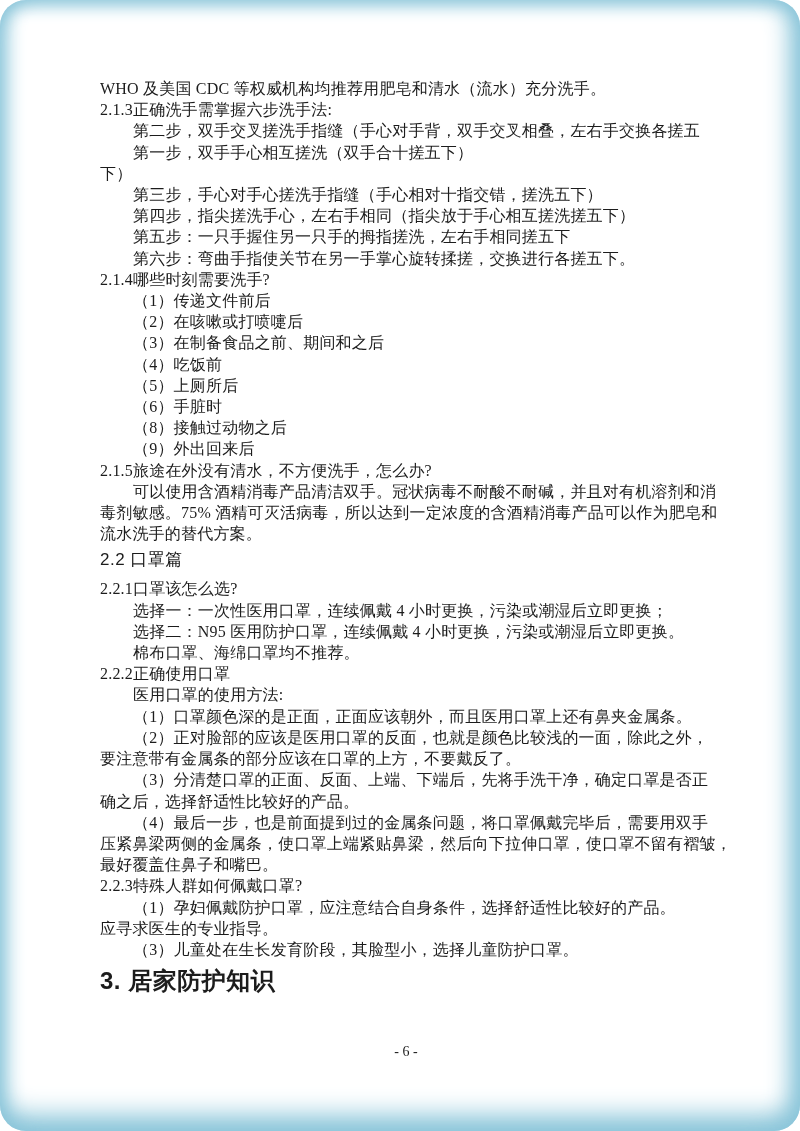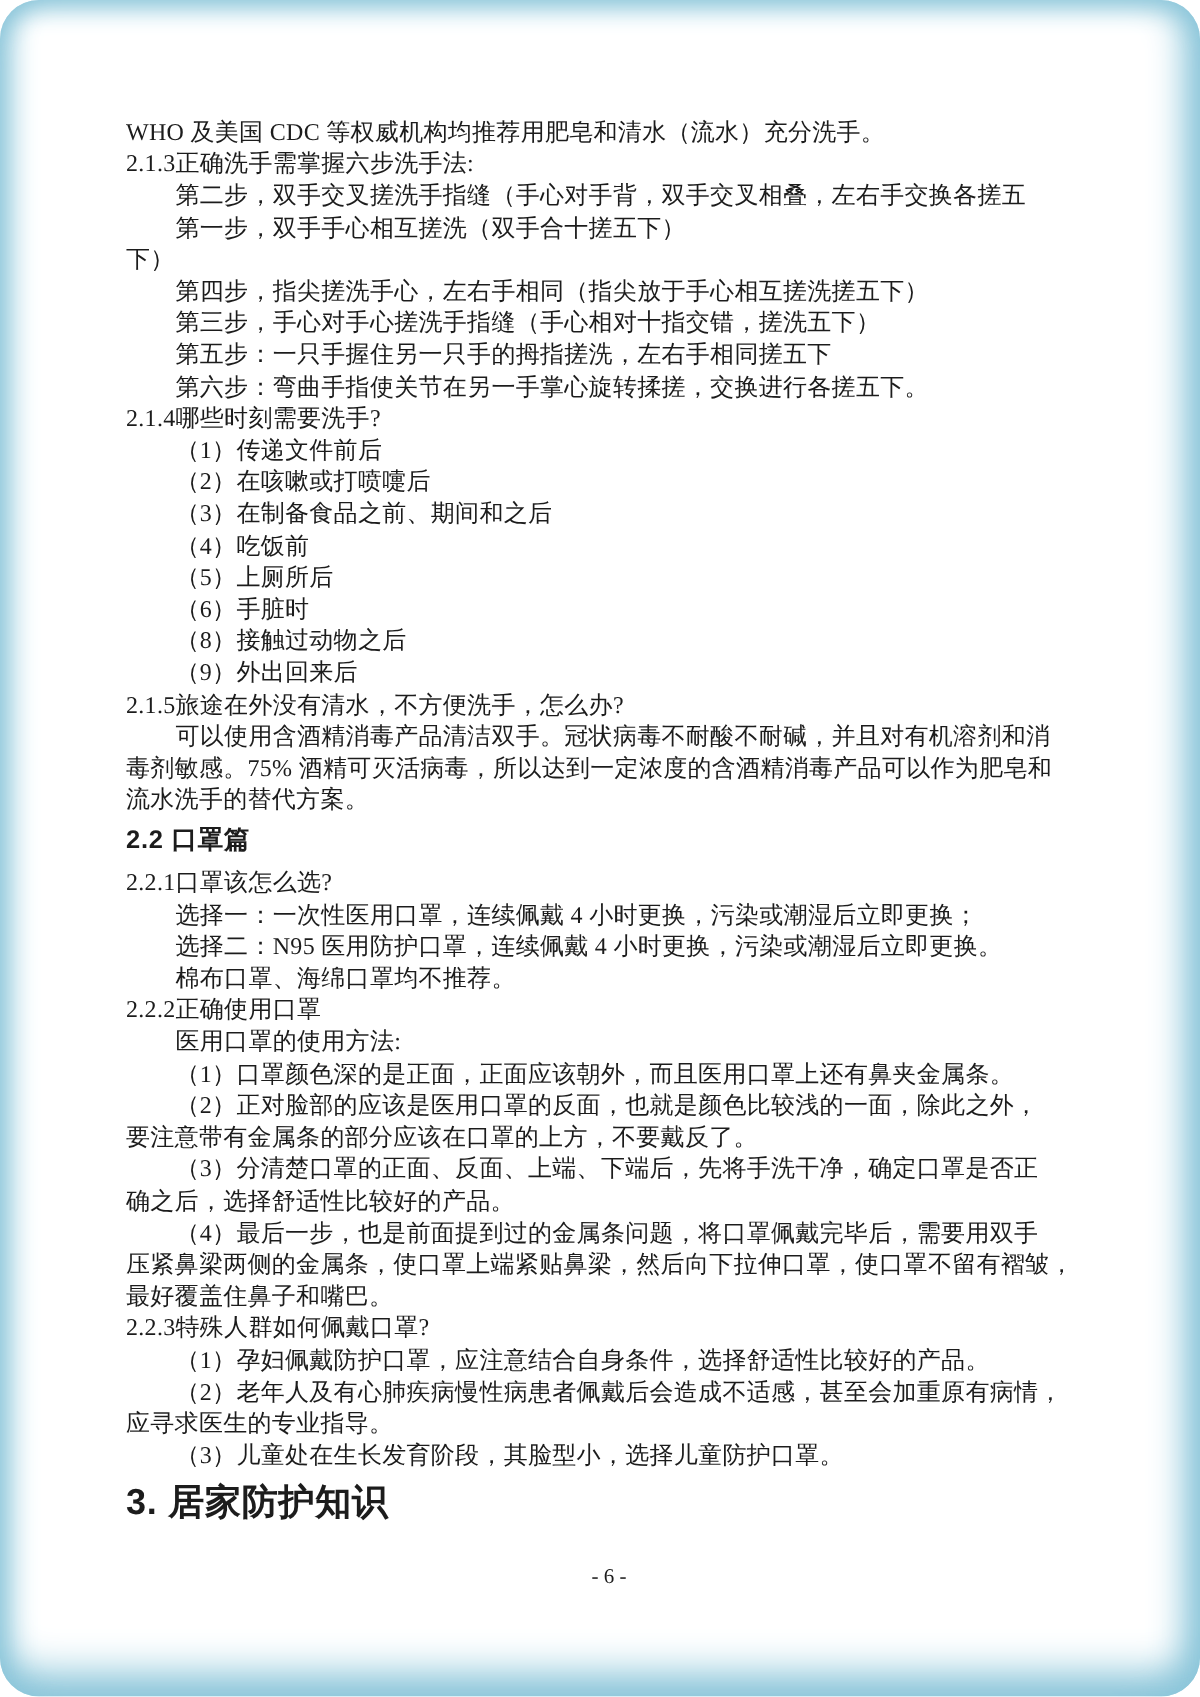--- a/index.html
+++ b/index.html
@@ -25,36 +25,36 @@
     box-shadow:
       inset 0 12px 18px -8px var(--frame-color),
       inset 14px 0 20px -9px var(--frame-color),
       inset -18px 0 24px -8px var(--frame-color),
       inset 0 -22px 26px -6px var(--frame-color);
     pointer-events: none;
     z-index: 3;
   }
   .content {
     position: absolute;
-    left: 84px; top: 78px;
+    left: 100px; top: 78px;
     width: 612px;
     z-index: 2;
     color: var(--text-color);
   }
   .line {
     font-family: "Liberation Serif", "DejaVu Serif", serif;
     font-size: 16px;
     line-height: 21.2px;
     white-space: nowrap;
     letter-spacing: 0.2px;
   }
   .line.indent { padding-left: 33px; }
   .line.heading2 {
     font-family: "Liberation Sans", "DejaVu Sans", sans-serif;
-    font-weight: bold;
+    font-weight: normal;
     font-size: 17px;
     line-height: 24px;
     margin: 4px 0 6px 0;
     letter-spacing: 0.5px;
   }
   .line.heading1 {
     font-family: "Liberation Sans", "DejaVu Sans", sans-serif;
     font-weight: bold;
     font-size: 24px;
     line-height: 28px;
@@ -75,22 +75,22 @@
 </head>
 <body>
 
 <div class="page">
   <div class="content">
       <div class="line body">WHO 及美国 CDC 等权威机构均推荐用肥皂和清水（流水）充分洗手。</div>
       <div class="line body">2.1.3正确洗手需掌握六步洗手法:</div>
       <div class="line body indent">第二步，双手交叉搓洗手指缝（手心对手背，双手交叉相叠，左右手交换各搓五</div>
       <div class="line body indent">第一步，双手手心相互搓洗（双手合十搓五下）</div>
       <div class="line body">下）</div>
+      <div class="line body indent">第三步，手心对手心搓洗手指缝（手心相对十指交错，搓洗五下）</div>
       <div class="line body indent">第四步，指尖搓洗手心，左右手相同（指尖放于手心相互搓洗搓五下）</div>
-      <div class="line body indent">第三步，手心对手心搓洗手指缝（手心相对十指交错，搓洗五下）</div>
       <div class="line body indent">第五步：一只手握住另一只手的拇指搓洗，左右手相同搓五下</div>
       <div class="line body indent">第六步：弯曲手指使关节在另一手掌心旋转揉搓，交换进行各搓五下。</div>
       <div class="line body">2.1.4哪些时刻需要洗手?</div>
       <div class="line body indent">（1）传递文件前后</div>
       <div class="line body indent">（2）在咳嗽或打喷嚏后</div>
       <div class="line body indent">（3）在制备食品之前、期间和之后</div>
       <div class="line body indent">（4）吃饭前</div>
       <div class="line body indent">（5）上厕所后</div>
       <div class="line body indent">（6）手脏时</div>
       <div class="line body indent">（8）接触过动物之后</div>
@@ -109,20 +109,19 @@
       <div class="line body indent">（1）口罩颜色深的是正面，正面应该朝外，而且医用口罩上还有鼻夹金属条。</div>
       <div class="line body indent">（2）正对脸部的应该是医用口罩的反面，也就是颜色比较浅的一面，除此之外，</div>
       <div class="line body">要注意带有金属条的部分应该在口罩的上方，不要戴反了。</div>
       <div class="line body indent">（3）分清楚口罩的正面、反面、上端、下端后，先将手洗干净，确定口罩是否正</div>
       <div class="line body">确之后，选择舒适性比较好的产品。</div>
       <div class="line body indent">（4）最后一步，也是前面提到过的金属条问题，将口罩佩戴完毕后，需要用双手</div>
       <div class="line body">压紧鼻梁两侧的金属条，使口罩上端紧贴鼻梁，然后向下拉伸口罩，使口罩不留有褶皱，</div>
       <div class="line body">最好覆盖住鼻子和嘴巴。</div>
       <div class="line body">2.2.3特殊人群如何佩戴口罩?</div>
       <div class="line body indent">（1）孕妇佩戴防护口罩，应注意结合自身条件，选择舒适性比较好的产品。</div>
-      <div class="line body indent">（2）老年人及有心肺疾病慢性病患者佩戴后会造成不适感，甚至会加重原有病情，</div>
       <div class="line body">应寻求医生的专业指导。</div>
       <div class="line body indent">（3）儿童处在生长发育阶段，其脸型小，选择儿童防护口罩。</div>
       <div class="line heading1">3. 居家防护知识</div>
     </div>
   <div class="footer">- 6 -</div>
   <div class="frame"></div>
 </div>
 
 </body></html>

